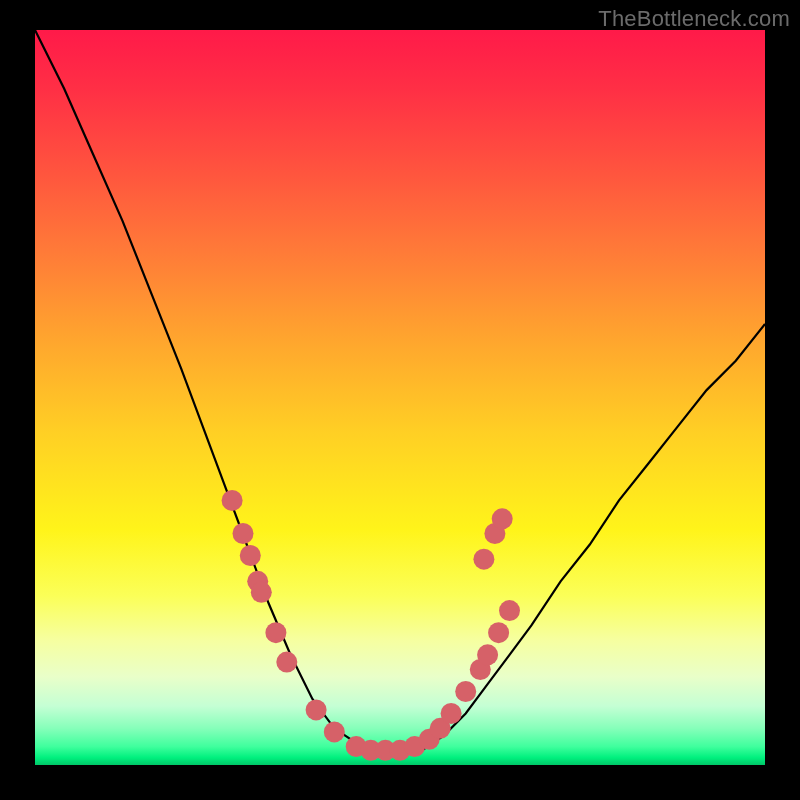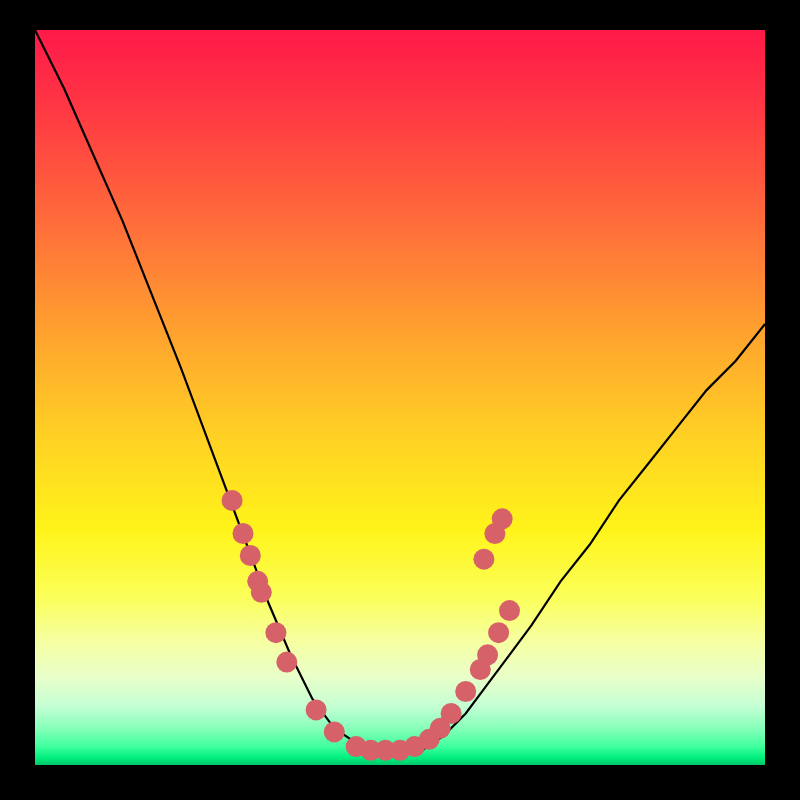--- a/index.html
+++ b/index.html
@@ -70,20 +70,21 @@
   }
   .dot {
     fill: #d66168;
     stroke: none;
   }
 </style>
 </head>
 <body>
 
 <div class="outer">
+  <div class="watermark">TheBottleneck.com</div>
 
   <div class="plot">
     <div class="gradient"></div>
     <svg class="curve" viewBox="0 0 730 735" preserveAspectRatio="none">
       <path id="curve-path" class="curve-path" d="M0.0 0.0 L29.2 58.8 L58.4 125.0 L87.6 191.1 L116.8 264.6 L146.0 338.1 L167.9 396.9 L189.8 455.7 L211.7 514.5 L233.6 573.3 L255.5 624.8 L277.4 668.9 L299.3 698.3 L321.2 713.0 L343.1 720.3 L365.0 720.3 L386.9 720.3 L408.8 705.6 L430.7 683.5 L452.6 654.1 L474.5 624.8 L496.4 595.4 L525.6 551.3 L554.8 514.5 L584.0 470.4 L613.2 433.7 L642.4 396.9 L671.6 360.1 L700.8 330.7 L730.0 294.0"></path>
       <g id="dots">
           <circle cx="197.1" cy="470.4" r="10.5" class="dot"></circle>
           <circle cx="208.0" cy="503.5" r="10.5" class="dot"></circle>
           <circle cx="215.3" cy="525.5" r="10.5" class="dot"></circle>
           <circle cx="222.7" cy="551.3" r="10.5" class="dot"></circle>

